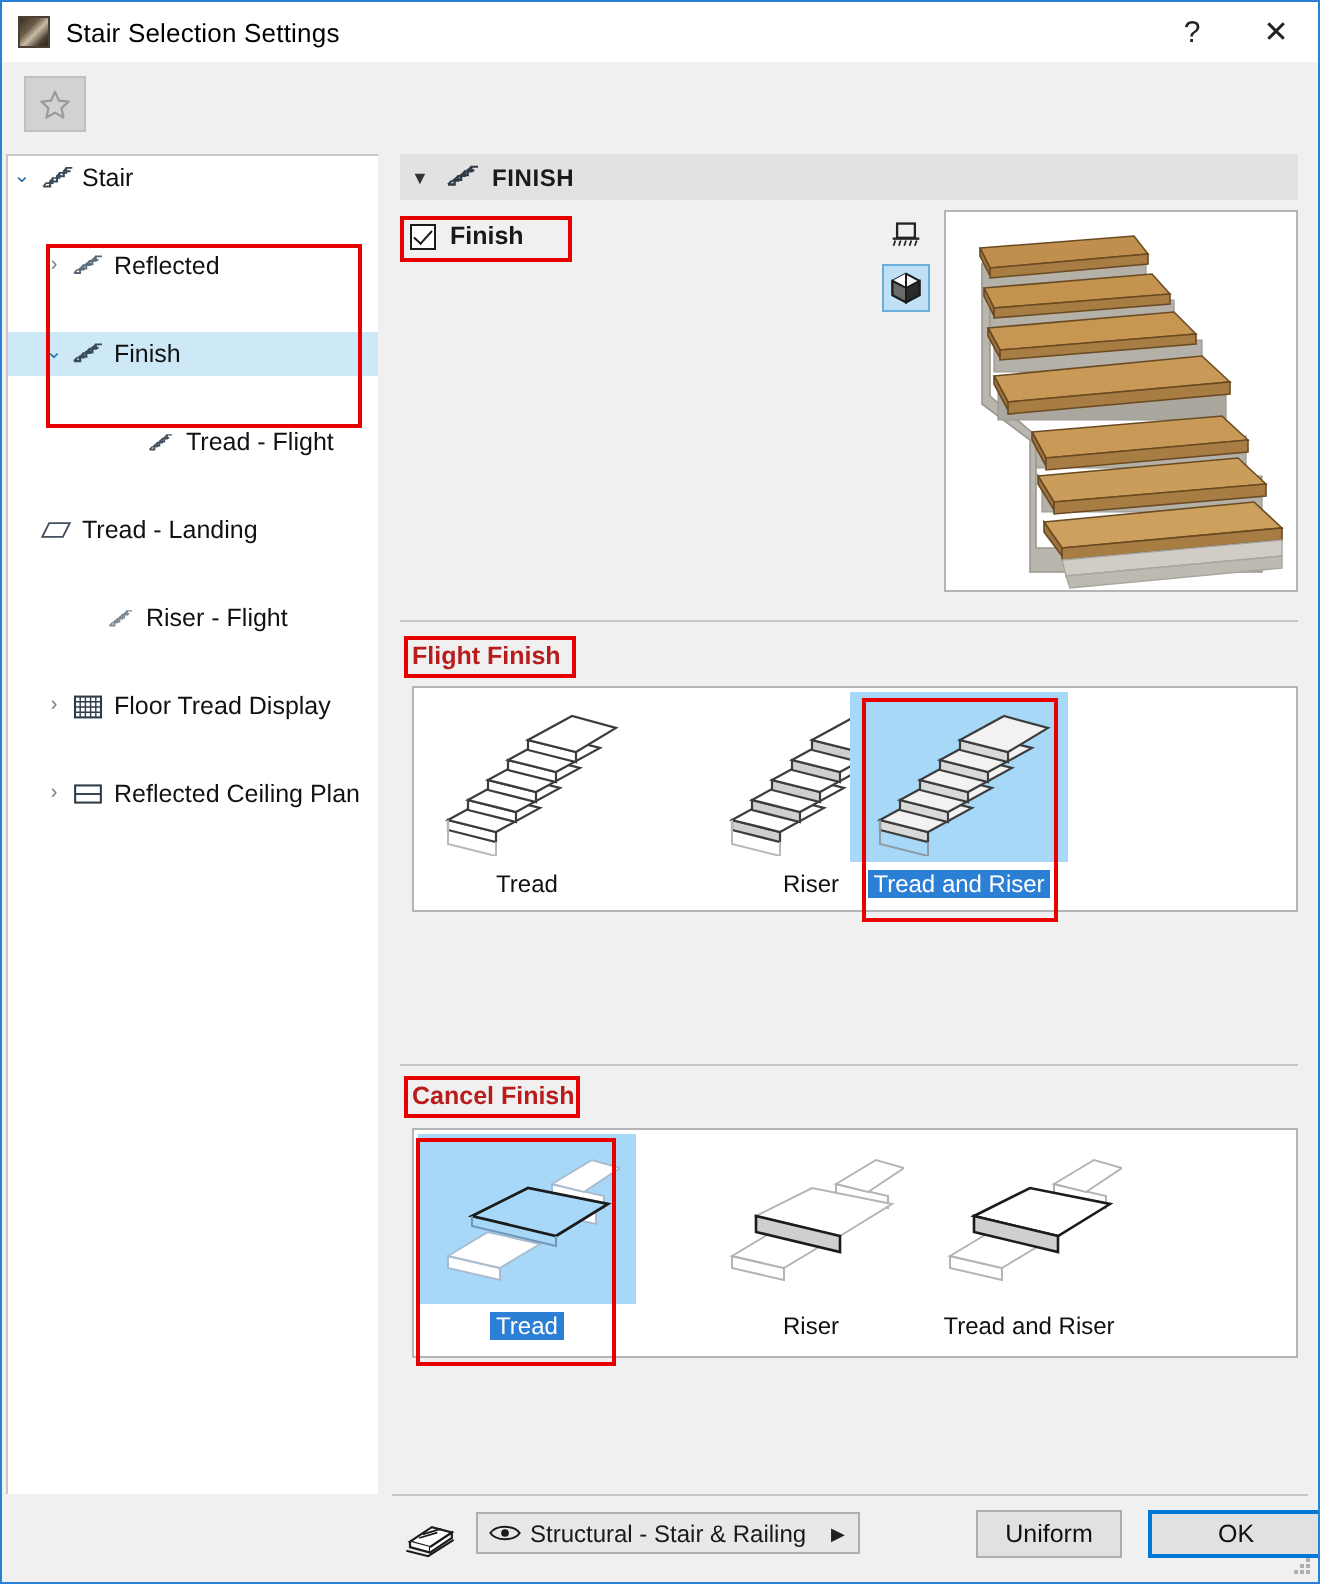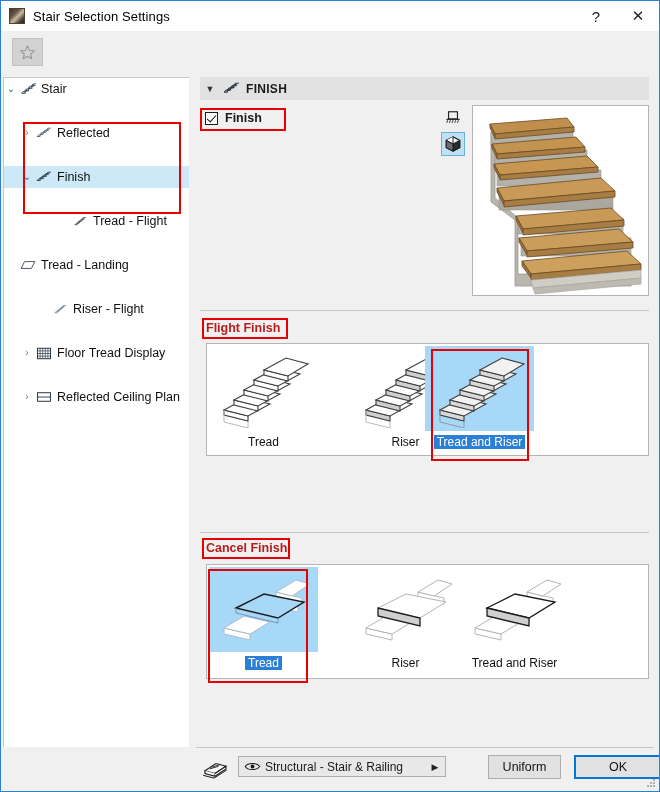--- a/index.html
+++ b/index.html
@@ -146,21 +146,21 @@
   .opt.selected .cap { background: #2b7fd4; color: #fff; }
 
   
   #bottombar {
     position: absolute; left: 0; bottom: 0; width: 658px; height: 44px;
     background: #f0f0f0;
   }
   #bottom-sep { position: absolute; left: 195px; top: 0; width: 458px; height: 1px; background: #c6c6c6;}
   #pen-icon { position: absolute; left: 200px; top: 12px; width: 28px; height: 20px; }
   #layer-combo {
-    position: absolute; left: 237px; top: 9px; width: 208px; height: 21px;
+    position: absolute; left: 237px; top: 9px; width: 192px; height: 21px;
     background: #e8e8e8; border: 1px solid #aeaeae;
     display: flex; align-items: center; font-size: 12px;
   }
   #layer-combo .eye { width: 26px; display:flex; align-items:center; justify-content:center; }
   #layer-combo .arrow { margin-left: auto; width: 20px; text-align: center; font-size: 9px; color: #222;}
   .dlgbtn {
     position: absolute; top: 8px; height: 24px;
     background: #e1e1e1; border: 1px solid #adadad;
     display: flex; align-items: center; justify-content: center;
     font-size: 12.5px; color: #111;

